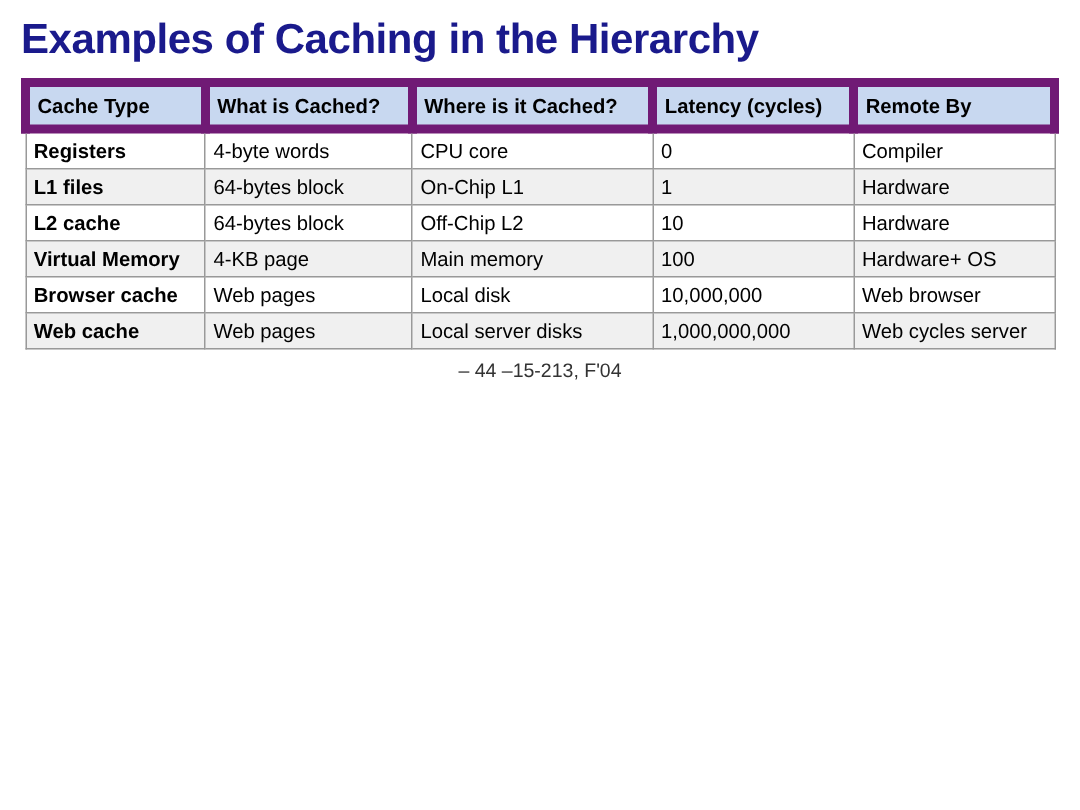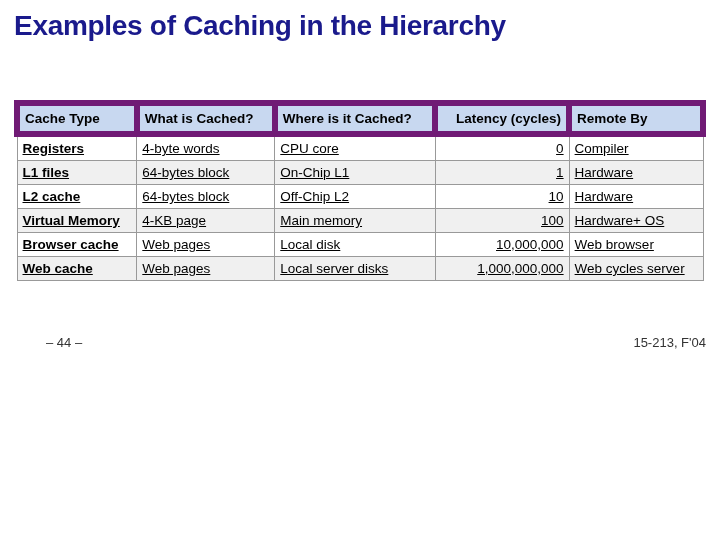--- a/index.html
+++ b/index.html
@@ -9,21 +9,20 @@
       background: #fff;
       font-family: Arial, Helvetica, sans-serif;
       overflow: hidden;
     }
     .page {
       width: 720px;
       height: 540px;
       padding: 10px 14px 8px 14px;
       display: flex;
       flex-direction: column;
-      gap: 48px;
     }
     .title {
       font-size: 28px;
       font-weight: bold;
       color: #1a1a8c;
       margin-bottom: 10px;
       letter-spacing: -0.3px;
     }
     table {
       width: 100%;
@@ -36,41 +35,39 @@
     thead th {
       border: 6px solid #701a75;
       padding: 5px 5px;
       text-align: left;
       font-weight: bold;
       vertical-align: top;
       color: #000;
     }
     tbody tr {
       background: #fff;
-      text-decoration: underline;
     }
     tbody tr:nth-child(even) {
       background: #f0f0f0;
     }
     tbody td {
       border: 1px solid #999;
       padding: 4px 5px;
       vertical-align: top;
       color: #000;
     }
     .col-latency {
-      text-align: right;
+      text-align: left;
     }
     .footer {
       display: flex;
-      justify-content: space-between;
+      justify-content: center;
       margin-top: 6px;
       font-size: 13px;
       color: #333;
-      margin-left: 32px;
     }
   </style>
 </head>
 <body>
 
 <div class="page">
   <div class="title">Examples of Caching in the Hierarchy</div>
 
   <table>
     <thead>

